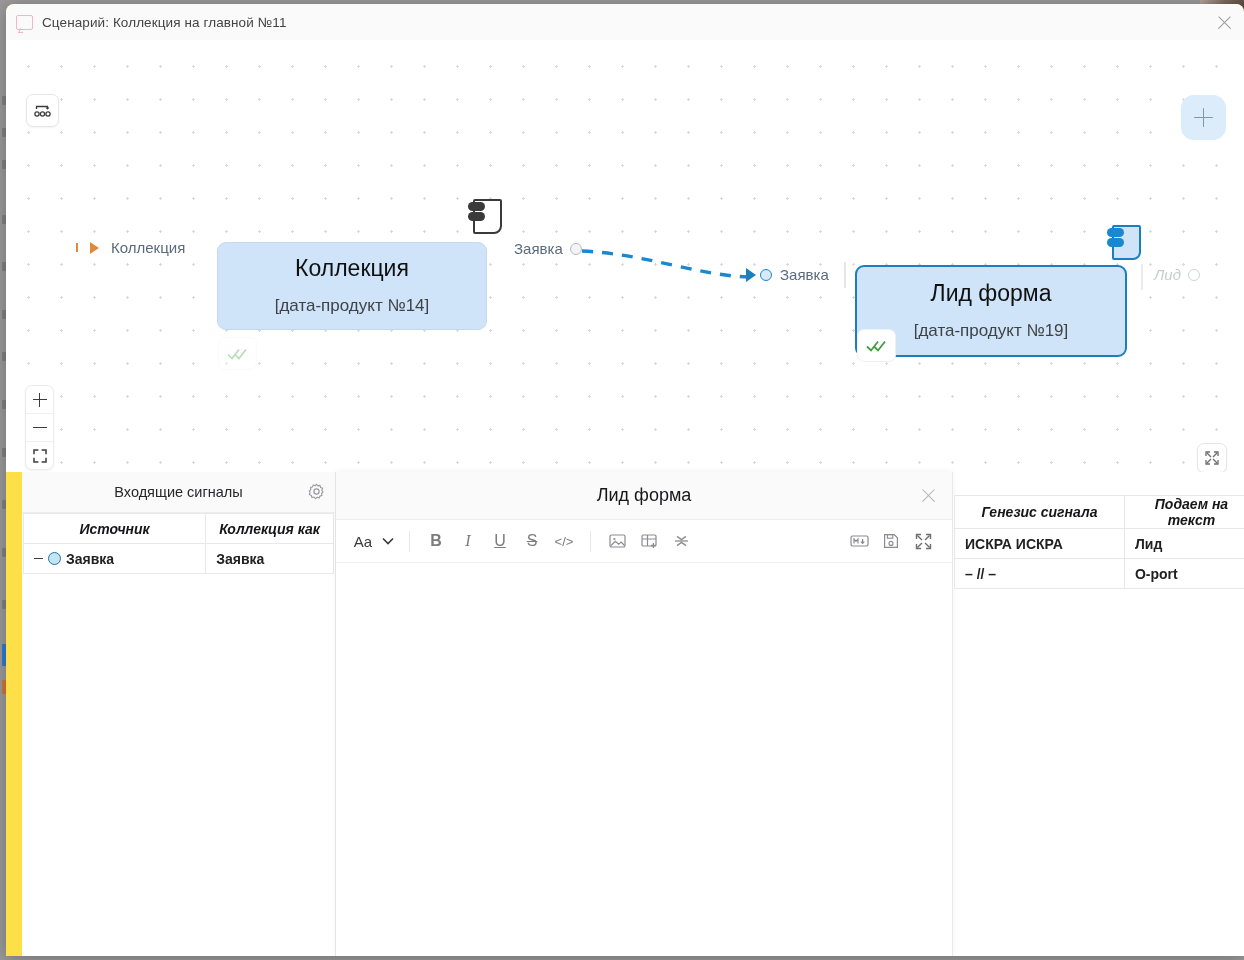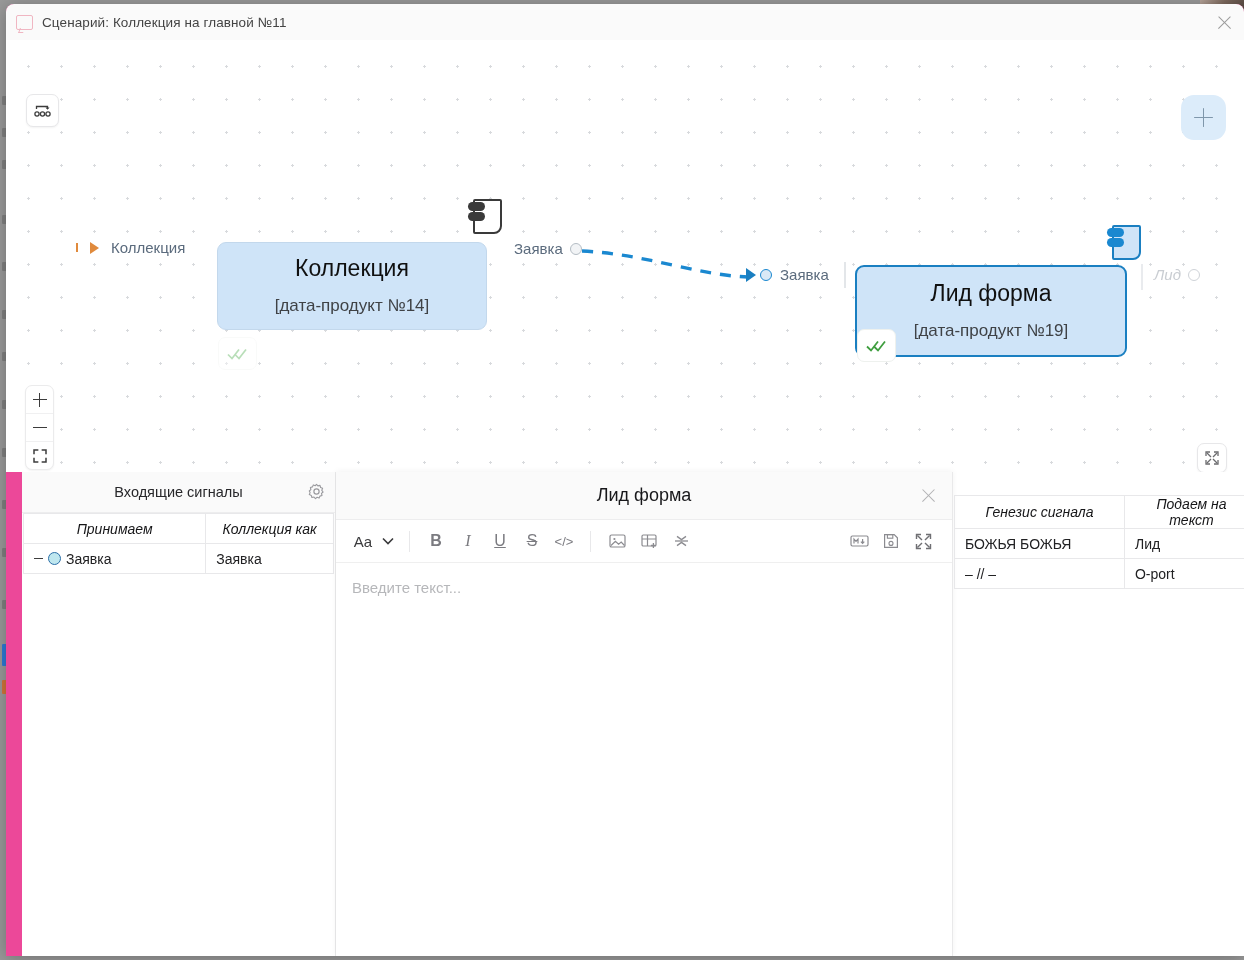--- a/index.html
+++ b/index.html
@@ -14,21 +14,21 @@
   #bg-app{position:absolute;inset:0;background:#9a9a9a;}
   #bg-app .bg-line{position:absolute;left:2px;height:9px;background:#6e6e6e;opacity:.55;border-radius:1px;}
   #bg-app .bg-blue{position:absolute;left:2px;width:7px;height:22px;background:#2f7bd6;border-radius:1px;}
   #bg-app .bg-orange{position:absolute;left:2px;width:7px;height:14px;background:#d2763a;border-radius:1px;}
   #bg-app .bg-tr{position:absolute;top:0;right:0;width:44px;height:22px;
     background:linear-gradient(120deg,#b9a79c 0%,#7e6a5e 45%,#4a3f39 100%);}
 
   
   #modal{
     position:absolute;left:6px;top:4px;width:1238px;height:952px;
-    background:#ec4899;border-radius:8px 8px 0 0;overflow:hidden;
+    background:#fde047;border-radius:8px 8px 0 0;overflow:hidden;
     box-shadow:0 2px 18px rgba(0,0,0,.28);
   }
   #titlebar{
     position:relative;height:36px;background:#fafafa;border-bottom:1px solid #ececed;
     display:flex;align-items:center;padding:0 10px;
   }
   #titlebar .tb-icon{width:15px;height:13px;border:1.6px solid #f0b6c2;border-radius:2px;
     position:relative;margin-right:9px;flex:none;}
   #titlebar .tb-icon:after{content:"";position:absolute;left:2px;bottom:-4px;width:4px;height:4px;
     border-left:1.6px solid #f0b6c2;border-bottom:1.6px solid #f0b6c2;transform:skewX(-20deg);}
@@ -109,21 +109,21 @@
     box-shadow:0 -1px 6px rgba(0,0,0,.05);}
   .col-right{flex:1;box-sizing:border-box;}
 
   .panel-head{height:40px;background:#fafafa;border-bottom:1px solid #ededee;
     display:flex;align-items:center;justify-content:center;position:relative;}
   .panel-head .ph-title{font-size:14.5px;color:#27272a;}
   .gear{position:absolute;right:10px;top:11px;width:17px;height:17px;cursor:pointer;}
 
   table.tbl{border-collapse:collapse;width:100%;table-layout:fixed;}
   table.tbl th,table.tbl td{border:1px solid #e8e8ea;padding:0 10px;height:29px;font-size:14px;
-    text-align:left;font-weight:normal;color:#212123;}
+    text-align:left;font-weight:bold;color:#212123;}
   table.tbl th{font-style:italic;text-align:center;color:#161618;}
   .tbl-wrap{padding:0 1px;}
   .sig-cell{display:flex;align-items:center;gap:5px;}
   .sig-line{width:9px;height:1.6px;background:#3e3e3e;}
   .sig-circle{width:11px;height:11px;border-radius:50%;border:1.5px solid #2b6fa8;background:#bfe7ef;}
   .dim-row td{color:#b9bdc2;}
   .dim-c{text-align:center;color:#c2c6cb;}
 
   
   .ed-head{height:47px;background:#fafafa;border-bottom:1px solid #ededee;
@@ -275,21 +275,21 @@
           <svg width="17" height="17" viewBox="0 0 17 17">
             <circle cx="8.5" cy="8.5" r="2.6" fill="none" stroke="#9a9a9e" stroke-width="1.2"></circle>
             <path d="M8.5 1.3l1.4 1.6 2.1-.5.6 2.1 2 .8-.8 2 1.3 1.7-1.6 1.4.5 2.1-2.1.6-.8 2-2-.8-1.7 1.3-1.4-1.6-2.1.5-.6-2.1-2-.8.8-2L1.3 8l1.6-1.4-.5-2.1 2.1-.6.8-2 2 .8z" fill="none" stroke="#9a9a9e" stroke-width="1.1" stroke-linejoin="round"></path>
           </svg>
         </span>
       </div>
       <div class="tbl-wrap">
         <table class="tbl">
           <tbody>
               <tr>
-            <th style="width:52%">Принимаем</th>
+            <th style="width:52%">Источник</th>
             <th>Коллекция как</th>
           </tr>
           <tr>
             <td>
               <span class="sig-cell">
                 <span class="sig-line"></span>
                 <span class="sig-circle"></span>
                 <span>Заявка</span>
               </span>
             </td>
@@ -355,36 +355,33 @@
             <circle cx="8" cy="10.4" r="2" fill="none" stroke="#8b8b90" stroke-width="1.1"></circle>
           </svg>
         </div>
         <div class="tb-btn">
           <svg width="17" height="17" viewBox="0 0 17 17">
             <path d="M1.5 6V1.5H6M11 1.5h4.5V6M15.5 11v4.5H11M6 15.5H1.5V11" fill="none" stroke="#6f6f73" stroke-width="1.4"></path>
             <path d="M2.4 2.4l4.6 4.6M14.6 2.4L10 7M14.6 14.6L10 10M2.4 14.6L7 10" stroke="#6f6f73" stroke-width="1.4"></path>
           </svg>
         </div>
       </div>
-      <div class="ed-body">
-        <div class="ed-ph">Введите текст...</div>
-      </div>
     </div>
 
     <div class="col-right">
       <div style="height:23px;"></div>
       <div class="tbl-wrap">
         <table class="tbl">
           <tbody>
               <tr>
             <th style="width:49%">Генезис сигнала</th>
             <th>Подаем на текст</th>
           </tr>
           <tr>
-            <td>БОЖЬЯ БОЖЬЯ</td>
+            <td>ИСКРА ИСКРА</td>
             <td>Лид</td>
           </tr>
           <tr class="dim-row">
             <td class="dim-c">– // –</td>
             <td>O-port</td>
           </tr>
         </tbody>
           </table>
       </div>
     </div>

